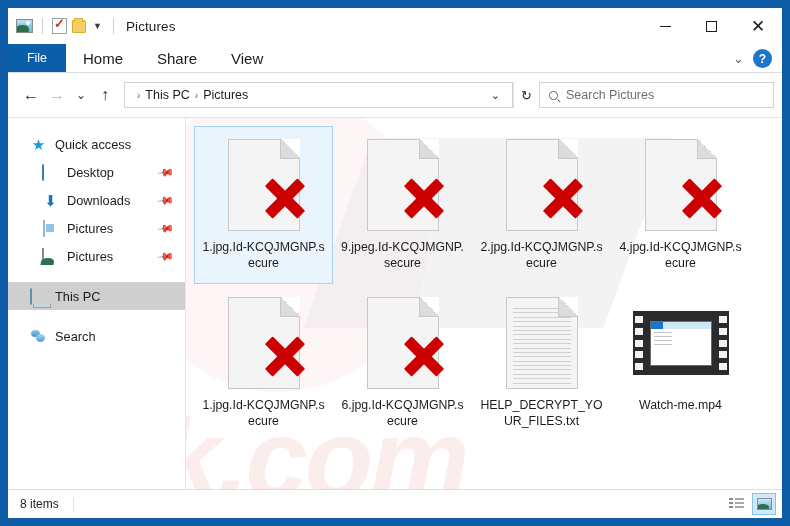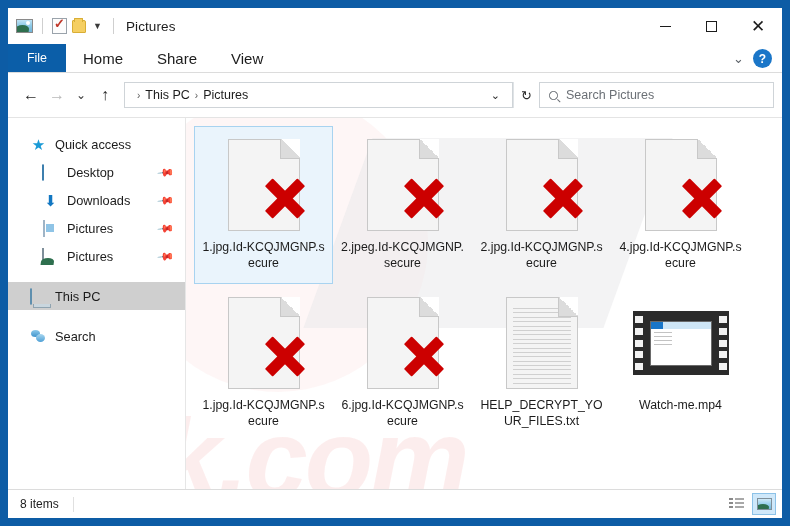--- a/index.html
+++ b/index.html
@@ -478,21 +478,21 @@
       </div>
 
       <div class="tile">
         <div class="thumb">
           <div class="page"></div>
           <div class="redx">
               <i></i>
               <i></i>
             </div>
         </div>
-        <div class="caption">2.jpeg.Id-KCQJMGNP.secure</div>
+        <div class="caption">9.jpeg.Id-KCQJMGNP.secure</div>
       </div>
 
       <div class="tile">
         <div class="thumb">
           <div class="page"></div>
           <div class="redx">
               <i></i>
               <i></i>
             </div>
         </div>

